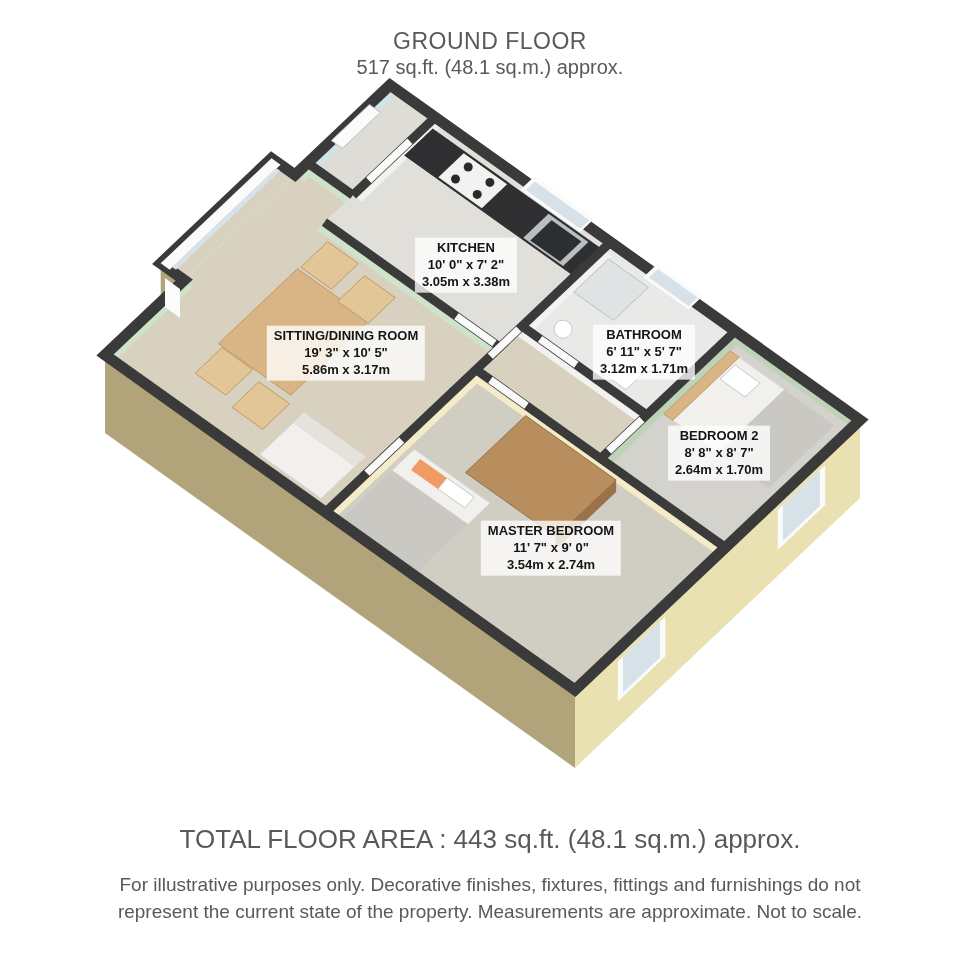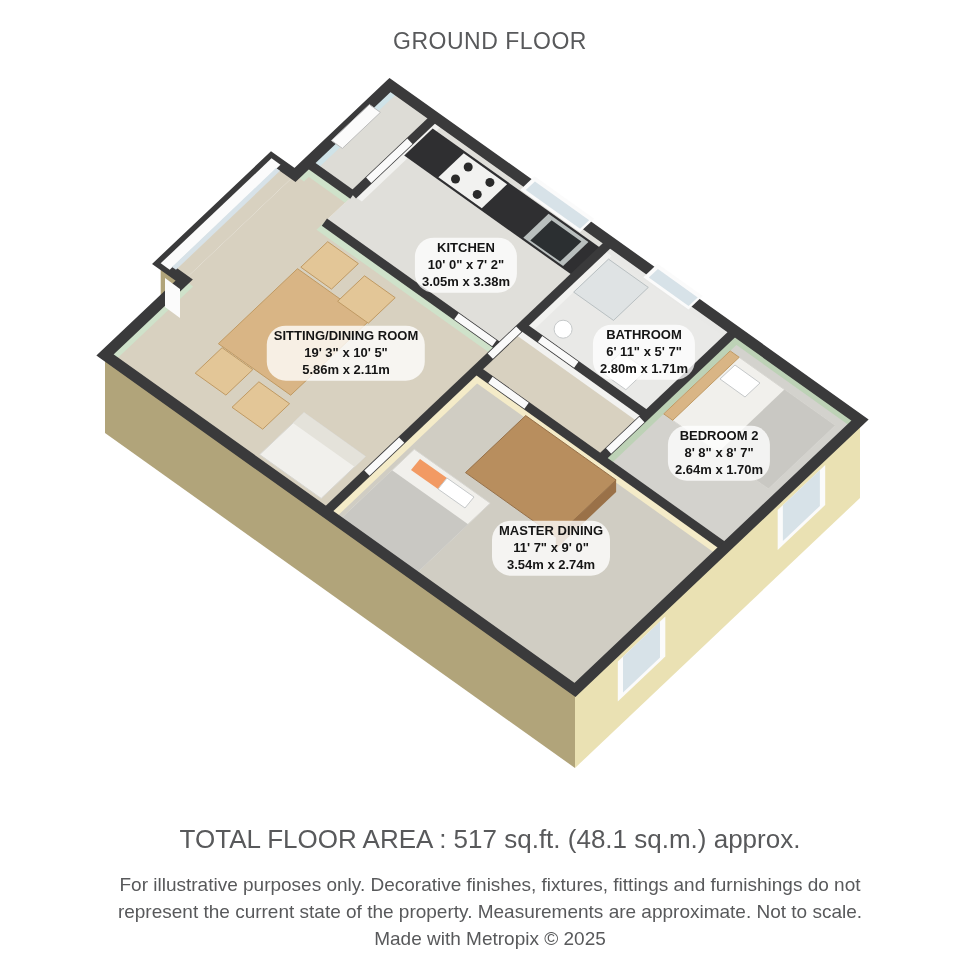--- a/index.html
+++ b/index.html
@@ -12,21 +12,21 @@
   .title-line1{top:28px;font-size:23px;letter-spacing:0.5px;}
   .title-line2{top:56px;font-size:20px;}
   .total-line{top:824px;font-size:26px;}
   .disc-line1{top:874px;font-size:19px;}
   .disc-line2{top:901px;font-size:19px;}
   .credit-line{top:928px;font-size:19px;}
   .room-label{
     position:absolute;transform:translate(-50%,-50%);
     background:rgba(255,255,255,0.78);
     padding:2px 7px;text-align:center;font-weight:bold;color:#151515;
-    font-size:13px;line-height:1.3;white-space:nowrap;border-radius:19px;
+    font-size:13px;line-height:1.3;white-space:nowrap;
   }
   
   .wall-dark-stroke{stroke:var(--wall-dark,#3a3a3b);fill:none;}
   .ext-left{fill:var(--exterior-left,#b1a47a);}
   .ext-right{fill:var(--exterior-right,#eae1b3);}
   .f-beige{fill:var(--carpet-beige,#d8d1c0);}
   .f-gray{fill:var(--carpet-gray,#d3d2cd);}
   .f-master{fill:#d0cdc3;}
   .f-hall{fill:#dddcd6;}
   .f-kitchen{fill:#e0dfda;}
@@ -164,47 +164,47 @@
 
       <polygon class="win-frame" points="825.2,465 777.7,510 777.7,550 825.2,505"></polygon>
       <polygon class="win-glass" points="819.9,470.1 782.9,505.2 782.9,541 819.9,505.9"></polygon>
 
       <polygon class="win-frame" points="665.3,616.5 617.8,661.5 617.8,701.5 665.3,656.5"></polygon>
       <polygon class="win-glass" points="660,621.6 623,656.7 623,692.5 660,657.4"></polygon>
     </g>
   </svg>
 
   <div class="center-text title-line1">GROUND FLOOR</div>
+  <div class="center-text title-line2">517 sq.ft. (48.1 sq.m.) approx.</div>
 
   <div id="room-labels">
 
   <div class="room-label" style="left: 466px; top: 265px;">
       <div class="rl-name">KITCHEN</div>
       <div class="rl-imperial">10' 0" x 7' 2"</div>
       <div class="rl-metric">3.05m x 3.38m</div>
     </div>
       <div class="room-label" style="left: 310px; top: 353px; margin-left: 36px;">
       <div class="rl-name">SITTING/DINING ROOM</div>
       <div class="rl-imperial">19' 3" x 10' 5"</div>
-      <div class="rl-metric">5.86m x 2.11m</div>
+      <div class="rl-metric">5.86m x 3.17m</div>
     </div>
       <div class="room-label" style="left: 644px; top: 352px;">
       <div class="rl-name">BATHROOM</div>
       <div class="rl-imperial">6' 11" x 5' 7"</div>
-      <div class="rl-metric">2.80m x 1.71m</div>
+      <div class="rl-metric">3.12m x 1.71m</div>
     </div>
       <div class="room-label" style="left: 719px; top: 453px;">
       <div class="rl-name">BEDROOM 2</div>
       <div class="rl-imperial">8' 8" x 8' 7"</div>
       <div class="rl-metric">2.64m x 1.70m</div>
     </div>
       <div class="room-label" style="left: 551px; top: 548px;">
-      <div class="rl-name">MASTER DINING</div>
+      <div class="rl-name">MASTER BEDROOM</div>
       <div class="rl-imperial">11' 7" x 9' 0"</div>
       <div class="rl-metric">3.54m x 2.74m</div>
     </div>
     </div>
 
-  <div class="center-text total-line">TOTAL FLOOR AREA : 517 sq.ft. (48.1 sq.m.) approx.</div>
+  <div class="center-text total-line">TOTAL FLOOR AREA : 443 sq.ft. (48.1 sq.m.) approx.</div>
   <div class="center-text disc-line2">represent the current state of the property. Measurements are approximate. Not to scale.</div>
   <div class="center-text disc-line1">For illustrative purposes only. Decorative finishes, fixtures, fittings and furnishings do not</div>
-  <div class="center-text credit-line">Made with Metropix © 2025</div>
 </div>
 
 </body></html>

